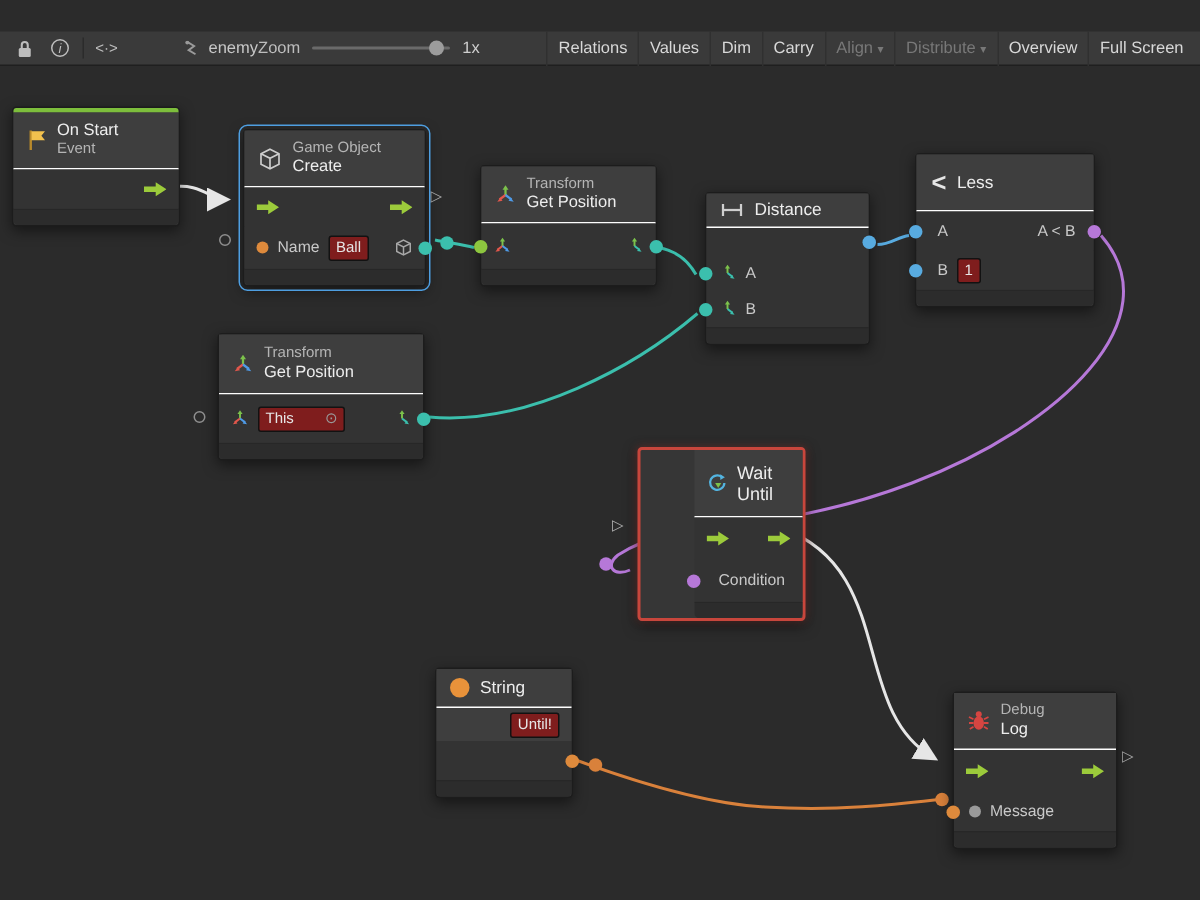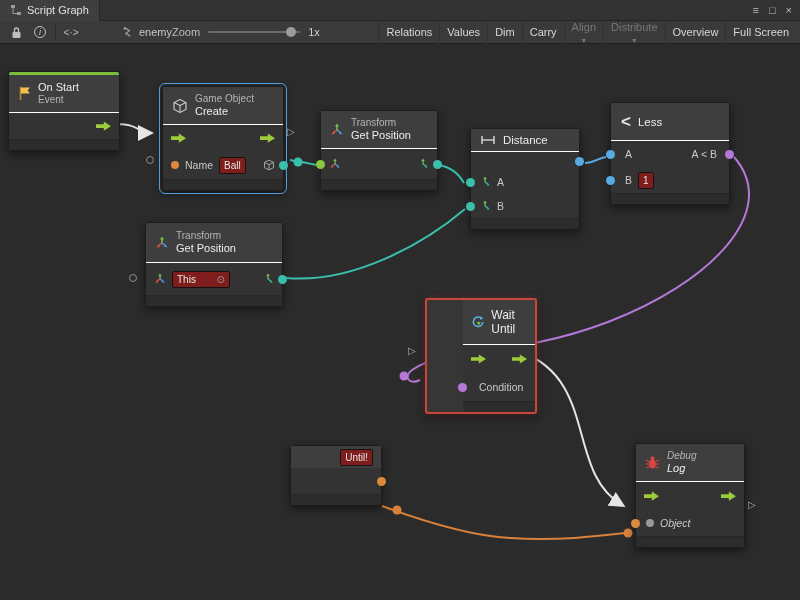--- a/index.html
+++ b/index.html
@@ -16,21 +16,21 @@
   .toolbar{position:absolute;left:0;top:21px;width:800px;height:23px;background:#3a3a3a;border-bottom:1px solid #1f1f1f;display:flex;align-items:center;font-size:11px;color:#cfcfcf;padding:0 4px;}
   .ticon{width:24px;height:23px;display:flex;align-items:center;justify-content:center;color:#bdbdbd;}
   .sep{width:1px;height:14px;background:#2b2b2b;margin:0 3px;}
   .infocircle{width:12px;height:12px;border:1px solid #bdbdbd;border-radius:50%;font-size:9px;display:flex;align-items:center;justify-content:center;color:#bdbdbd;font-style:italic;}
   .graphname{display:flex;align-items:center;gap:5px;margin-left:40px;color:#c7c7c7;}
   .zoomlbl{color:#bdbdbd;}
   .ztrack{width:92px;height:2px;background:#6a6a6a;border-radius:1px;position:relative;margin:0 8px;}
   .zhandle{position:absolute;left:78px;top:-4px;width:10px;height:10px;border-radius:50%;background:#9c9c9c;}
   .tb-buttons{margin-left:auto;display:flex;align-items:stretch;height:23px;}
   .tbtn{display:flex;align-items:center;gap:3px;padding:0 7px;color:#d8d8d8;border-left:1px solid #303030;}
-  .tbtn.dim{color:#787878;flex-direction:column;}
+  .tbtn.dim{color:#787878;}
   .caret{font-size:8px;}
 
   
   .canvas{position:absolute;left:0;top:44px;width:800px;height:556px;background:#2b2b2b;}
   .wires{position:absolute;left:0;top:0;width:800px;height:556px;z-index:1;pointer-events:none;}
   .tri{position:absolute;color:#b0b0b0;font-size:10px;line-height:10px;z-index:1;}
   .hollow-abs{position:absolute;width:8px;height:8px;border:1.5px solid #8f8f8f;border-radius:50%;z-index:1;}
 
   
   .node{position:absolute;background:#363636;border:1px solid #1c1c1c;border-radius:3px;box-shadow:0 3px 9px rgba(0,0,0,.5);color:#cccccc;z-index:2;}
@@ -56,35 +56,20 @@
   .lbl{font-size:10.5px;color:#c9c9c9;}
   .lessglyph{font-size:17px;font-weight:bold;color:#e6e6e6;line-height:17px;}
   .strcircle{width:13px;height:13px;border-radius:50%;background:#e8923a;}
   .targetglyph{color:#9a9a9a;font-size:10px;}
 </style>
 </head>
 <body>
 
 <div id="app">
 
-  <div class="titlebar">
-    <div class="tab">
-      <svg width="12" height="12" viewBox="0 0 12 12">
-          <rect x="1" y="1" width="4" height="3" fill="#9a9a9a"></rect>
-          <rect x="7" y="8" width="4" height="3" fill="#9a9a9a"></rect>
-          <path d="M3 4 V9.5 H7" stroke="#9a9a9a" fill="none"></path>
-        </svg>
-      <span>Script Graph</span>
-    </div>
-    <div class="wincontrols">
-      <span>≡</span>
-      <span>□</span>
-      <span>×</span>
-    </div>
-  </div>
 
   <div class="toolbar">
     <div class="ticon">
       <svg width="11" height="13" viewBox="0 0 11 13">
           <rect x="1.5" y="6" width="8" height="6" rx="1" fill="#bdbdbd"></rect>
           <path d="M3.5 6 V4 a2 2 0 0 1 4 0 V6" stroke="#bdbdbd" stroke-width="1.4" fill="none"></path>
         </svg>
     </div>
     <div class="ticon">
         <span class="infocircle">i</span>
@@ -352,30 +337,34 @@
         <span class="farrow ml"></span>
       </div>
       <div class="nrow" style="height:28px;">
         <span class="port pl c-purple"></span>
         <span class="lbl" style="margin-left:8px;">Condition</span>
       </div>
       <div class="nfoot"></div>
     </div>
 
     <div class="node" style="left:290px;top:401px;width:92px;">
+      <div class="nhead" style="padding:6px 9px;">
+        <span class="strcircle"></span>
+        <span class="nsingle">String</span>
+      </div>
       <div class="nrow" style="height:22px;background:#3e3e3e;">
         <span class="vbox ml">Until!</span>
       </div>
       <div class="nrow" style="height:26px;">
         <span class="port pr c-orange"></span>
       </div>
       <div class="nfoot"></div>
     </div>
 
-    <div class="node" style="left:635px;top:399px;width:110px;font-style:italic;">
+    <div class="node" style="left:635px;top:417px;width:110px;">
       <div class="nhead">
         <svg width="15" height="15" viewBox="0 0 15 15">
             <ellipse cx="7.5" cy="9" rx="3.5" ry="4.5" fill="#d64541"></ellipse>
             <circle cx="7.5" cy="3.2" r="2" fill="#d64541"></circle>
             <g stroke="#d64541" stroke-width="1.2">
               <line x1="4" y1="6.5" x2="1" y2="5"></line>
               <line x1="4" y1="9" x2="1" y2="9"></line>
               <line x1="4" y1="11.5" x2="1.5" y2="13"></line>
               <line x1="11" y1="6.5" x2="14" y2="5"></line>
               <line x1="11" y1="9" x2="14" y2="9"></line>
@@ -387,19 +376,19 @@
           <span class="nop">Log</span>
         </div>
       </div>
       <div class="nrow" style="height:28px;">
         <span class="farrow"></span>
         <span class="farrow ml"></span>
       </div>
       <div class="nrow" style="height:26px;">
         <span class="port pl c-orange"></span>
         <span class="dot c-gray" style="margin-left:2px;"></span>
-        <span class="lbl">Object</span>
+        <span class="lbl">Message</span>
       </div>
       <div class="nfoot"></div>
     </div>
 
   </div>
 </div>
 
 </body></html>

